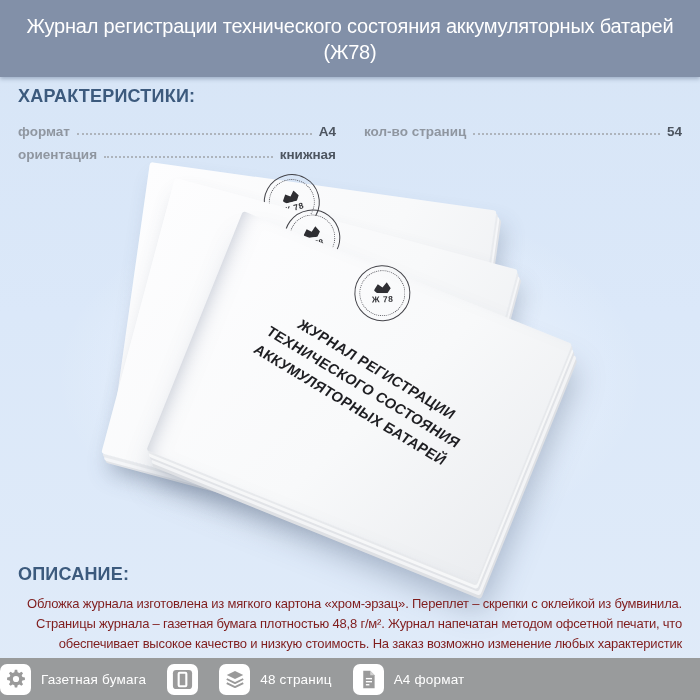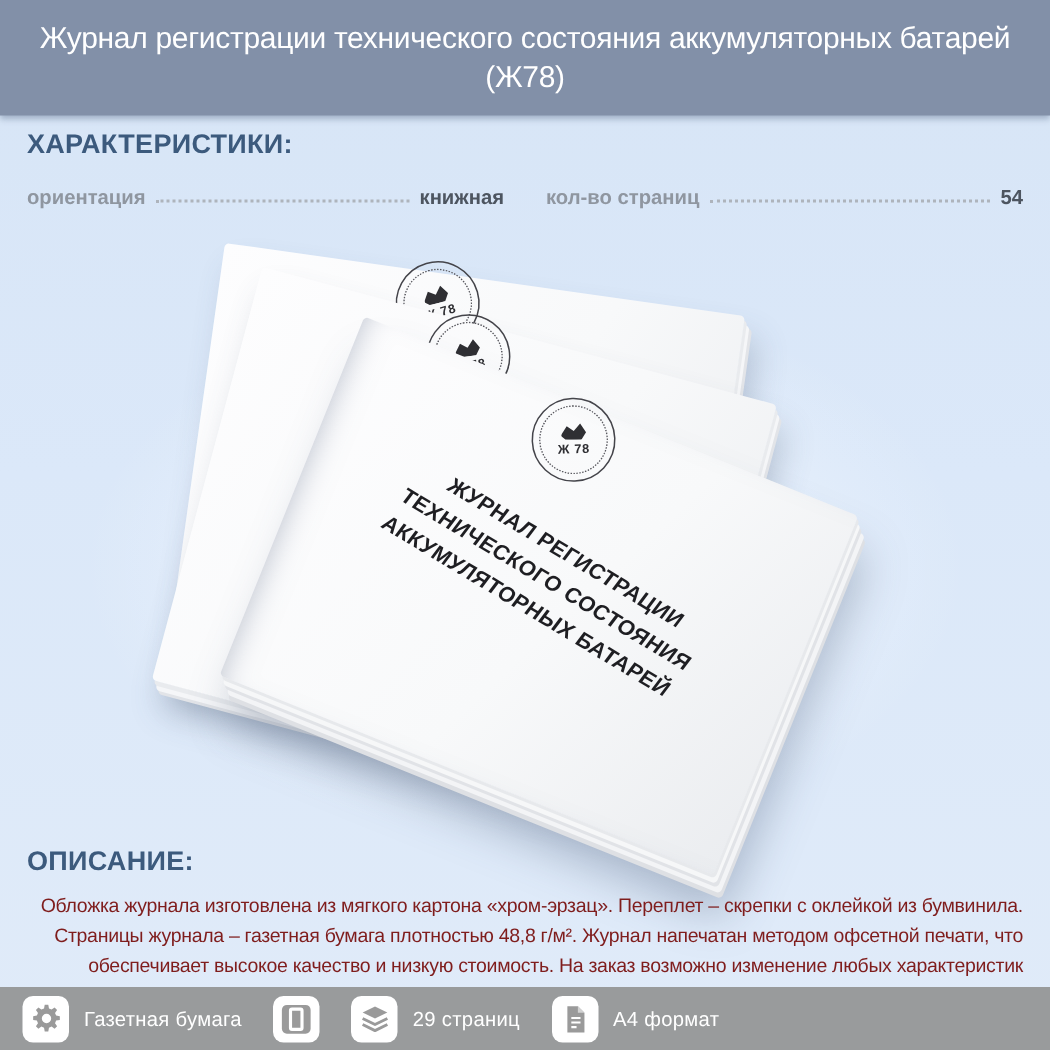--- a/index.html
+++ b/index.html
@@ -76,21 +76,21 @@
     font-size:14.5px;font-weight:700;color:#1e1e22;letter-spacing:.3px;line-height:1.5;white-space:nowrap;
   }
   
   .desc{position:absolute;left:18px;right:18px;top:564px;z-index:5;}
   .desc p{
     margin:0;font-size:13px;line-height:20px;color:#7f1d1d;letter-spacing:-.2px;text-align:right;
   }
   
   .bar{
     position:absolute;left:0;right:0;bottom:0;height:42px;background:#999b9c;z-index:6;
-    display:flex;align-items:center;padding-left:15px;gap:21px;
+    display:flex;align-items:center;gap:21px;
   }
   .f-item{display:flex;align-items:center;gap:10px;}
   .f-icon{
     width:31px;height:31px;background:#fff;border-radius:7px;
     display:flex;align-items:center;justify-content:center;flex:0 0 auto;
   }
   .f-label{color:#fff;font-size:13.5px;letter-spacing:.2px;white-space:nowrap;}
 </style>
 </head>
 <body>
@@ -98,20 +98,25 @@
 <div class="page">
 
   <header class="hdr">
     <div class="hdr-title">Журнал регистрации технического состояния аккумуляторных батарей (Ж78)</div>
   </header>
 
   <section class="chars">
     <h2 class="sec-heading">ХАРАКТЕРИСТИКИ:</h2>
     <div class="char-grid">
       <div class="char-col">
+        <div class="char-row">
+          <span class="char-label">формат</span>
+          <span class="dots"></span>
+          <span class="char-value">А4</span>
+        </div>
         <div class="char-row">
           <span class="char-label">ориентация</span>
           <span class="dots"></span>
           <span class="char-value">книжная</span>
         </div>
       </div>
       <div class="char-col">
         <div class="char-row">
           <span class="char-label">кол-во страниц</span>
           <span class="dots"></span>
@@ -170,21 +175,21 @@
       </span>
     </div>
     <div class="f-item">
       <span class="f-icon">
         <svg width="22" height="22" viewBox="0 0 24 24">
           <path d="M12 3.2 21 7.6l-9 4.4-9-4.4z" fill="#9a9a9a"></path>
           <path d="M21 12l-9 4.4L3 12" fill="none" stroke="#9a9a9a" stroke-width="2.1" stroke-linejoin="round"></path>
           <path d="M21 16.4l-9 4.4-9-4.4" fill="none" stroke="#9a9a9a" stroke-width="2.1" stroke-linejoin="round"></path>
         </svg>
       </span>
-      <span class="f-label">29 страниц</span>
+      <span class="f-label">48 страниц</span>
     </div>
     <div class="f-item">
       <span class="f-icon">
         <svg width="21" height="21" viewBox="0 0 24 24">
           <path d="M6 2h8l5 5v15H6z" fill="#9a9a9a"></path>
           <path d="M14 2l5 5h-5z" fill="#d2d2d2"></path>
           <g stroke="#ffffff" stroke-width="1.6">
             <line x1="9" y1="11" x2="16" y2="11"></line>
             <line x1="9" y1="14.5" x2="16" y2="14.5"></line>
             <line x1="9" y1="18" x2="13" y2="18"></line>

